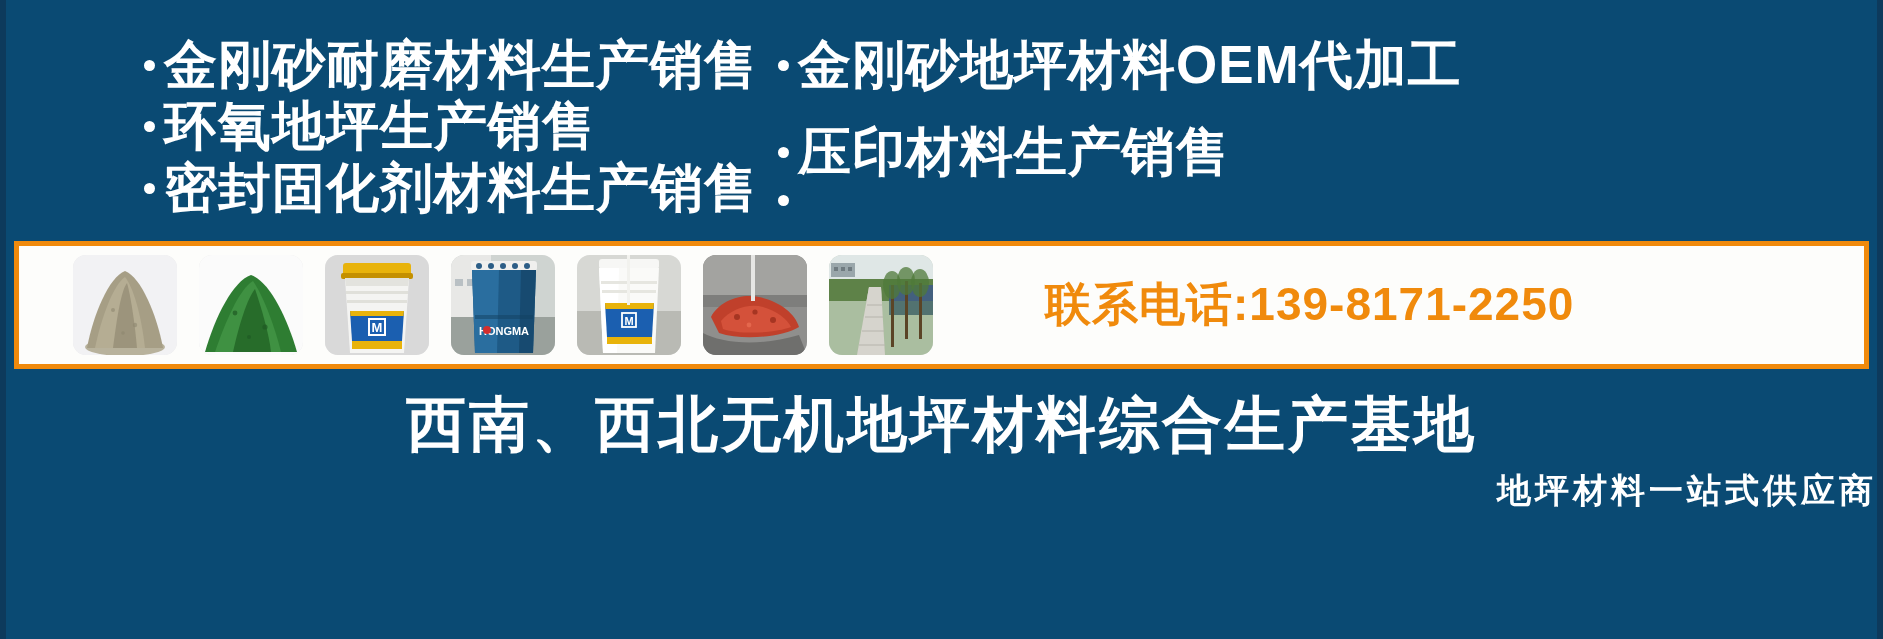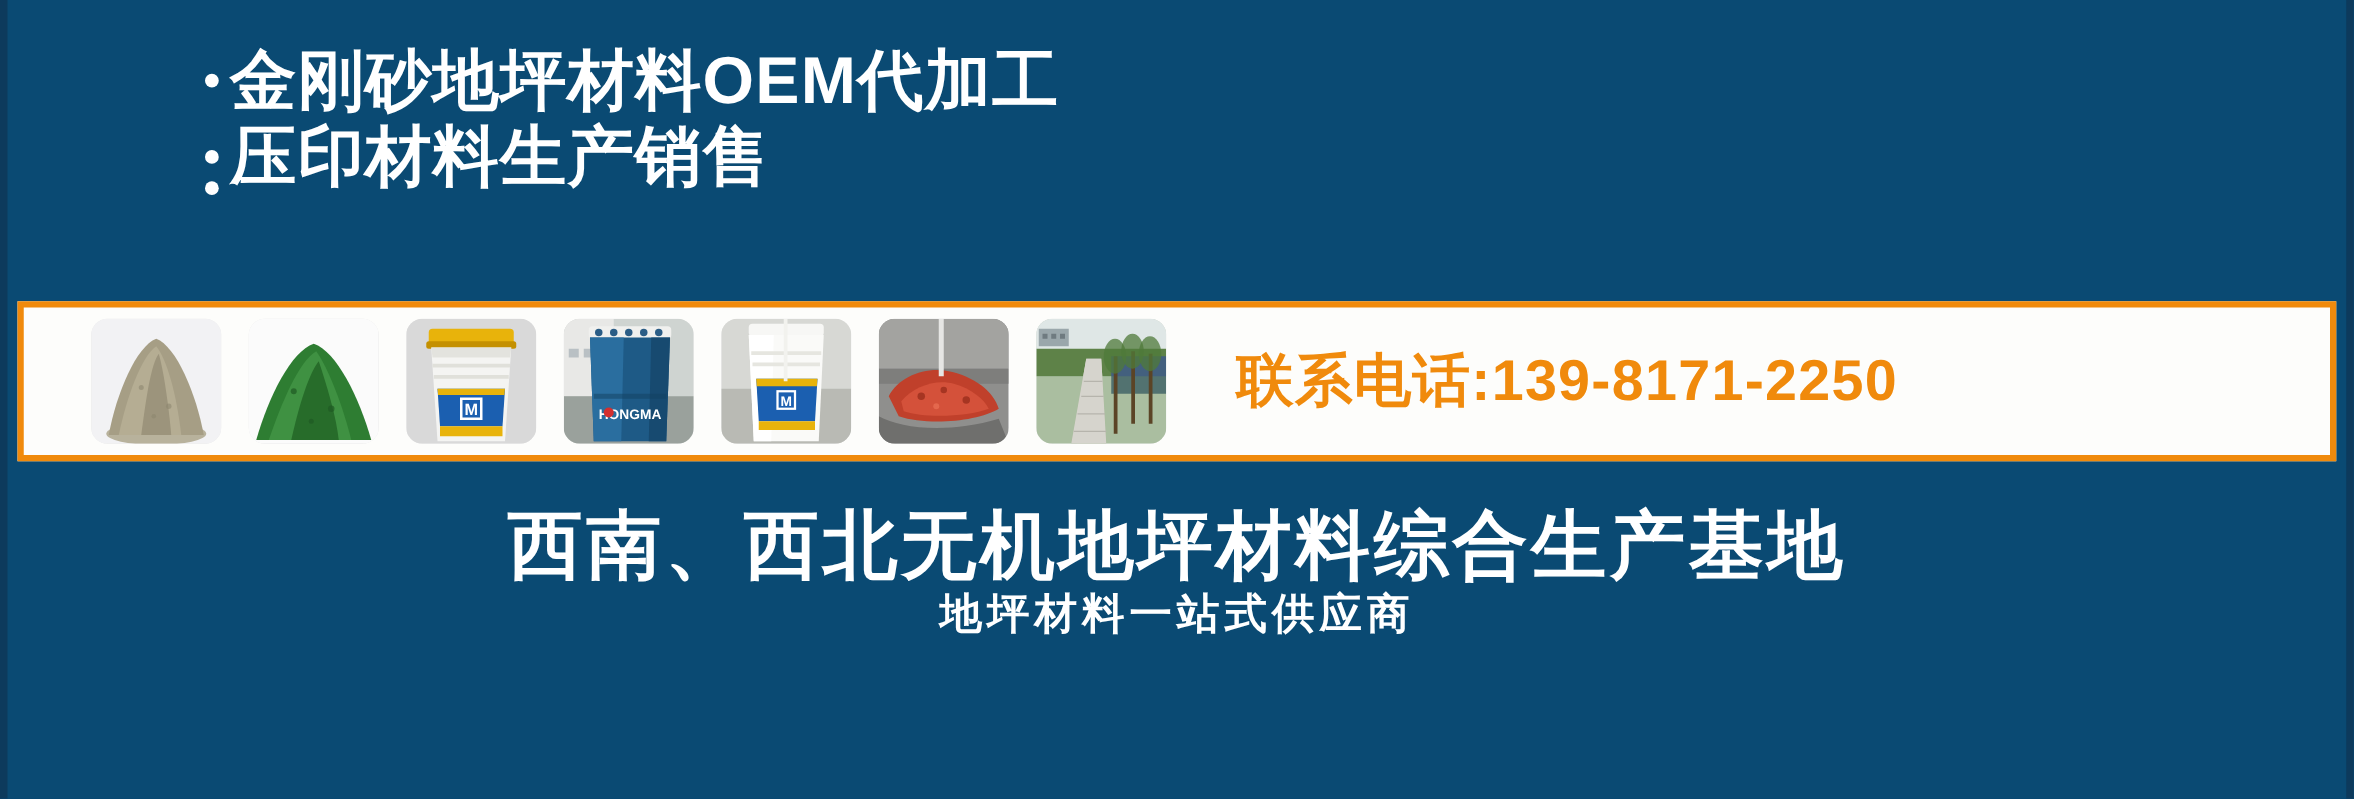--- a/index.html
+++ b/index.html
@@ -66,58 +66,71 @@
     width:104px; height:100px;
     border-radius:13px;
     overflow:hidden;
     position:relative;
     background:#e9e9e9;
     flex:0 0 auto;
   }
   .thumb svg { display:block; width:100%; height:100%; }
 
   .phone {
-    margin-left:56px;
+    margin-left:112px;
     color:#f08a0c;
     font-size:46px;
     font-weight:bold;
     letter-spacing:1px;
     white-space:nowrap;
   }
 
   
   .main-title {
     position:absolute;
     top:385px; left:0; right:0;
     text-align:center;
     color:#ffffff;
     font-size:60px;
     font-weight:bold;
     letter-spacing:3px;
     white-space:nowrap;
-    margin-top:12px;
   }
   .sub-title {
     position:absolute;
     top:468px; left:0; right:0;
-    text-align:center;
+    text-align:right;
     color:#ffffff;
     font-size:34px;
     font-weight:bold;
     letter-spacing:4px;
     white-space:nowrap;
   }
 </style>
 </head>
 <body>
 
 <div class="banner">
 
   <div class="features">
 
+    <div class="feat-col col-1">
+      <div class="feat-line">
+        <span class="bullet"></span>
+        <span>金刚砂耐磨材料生产销售</span>
+      </div>
+      <div class="feat-line">
+        <span class="bullet"></span>
+        <span>环氧地坪生产销售</span>
+      </div>
+      <div class="feat-line">
+        <span class="bullet"></span>
+        <span>密封固化剂材料生产销售</span>
+      </div>
+    </div>
 
     <div class="feat-col col-2">
       <div class="feat-line">
         <span class="bullet"></span>
         <span>金刚砂地坪材料OEM代加工</span>
       </div>
       <div class="feat-line">
         <span class="bullet"></span>
         <span>压印材料生产销售</span>
       </div>

